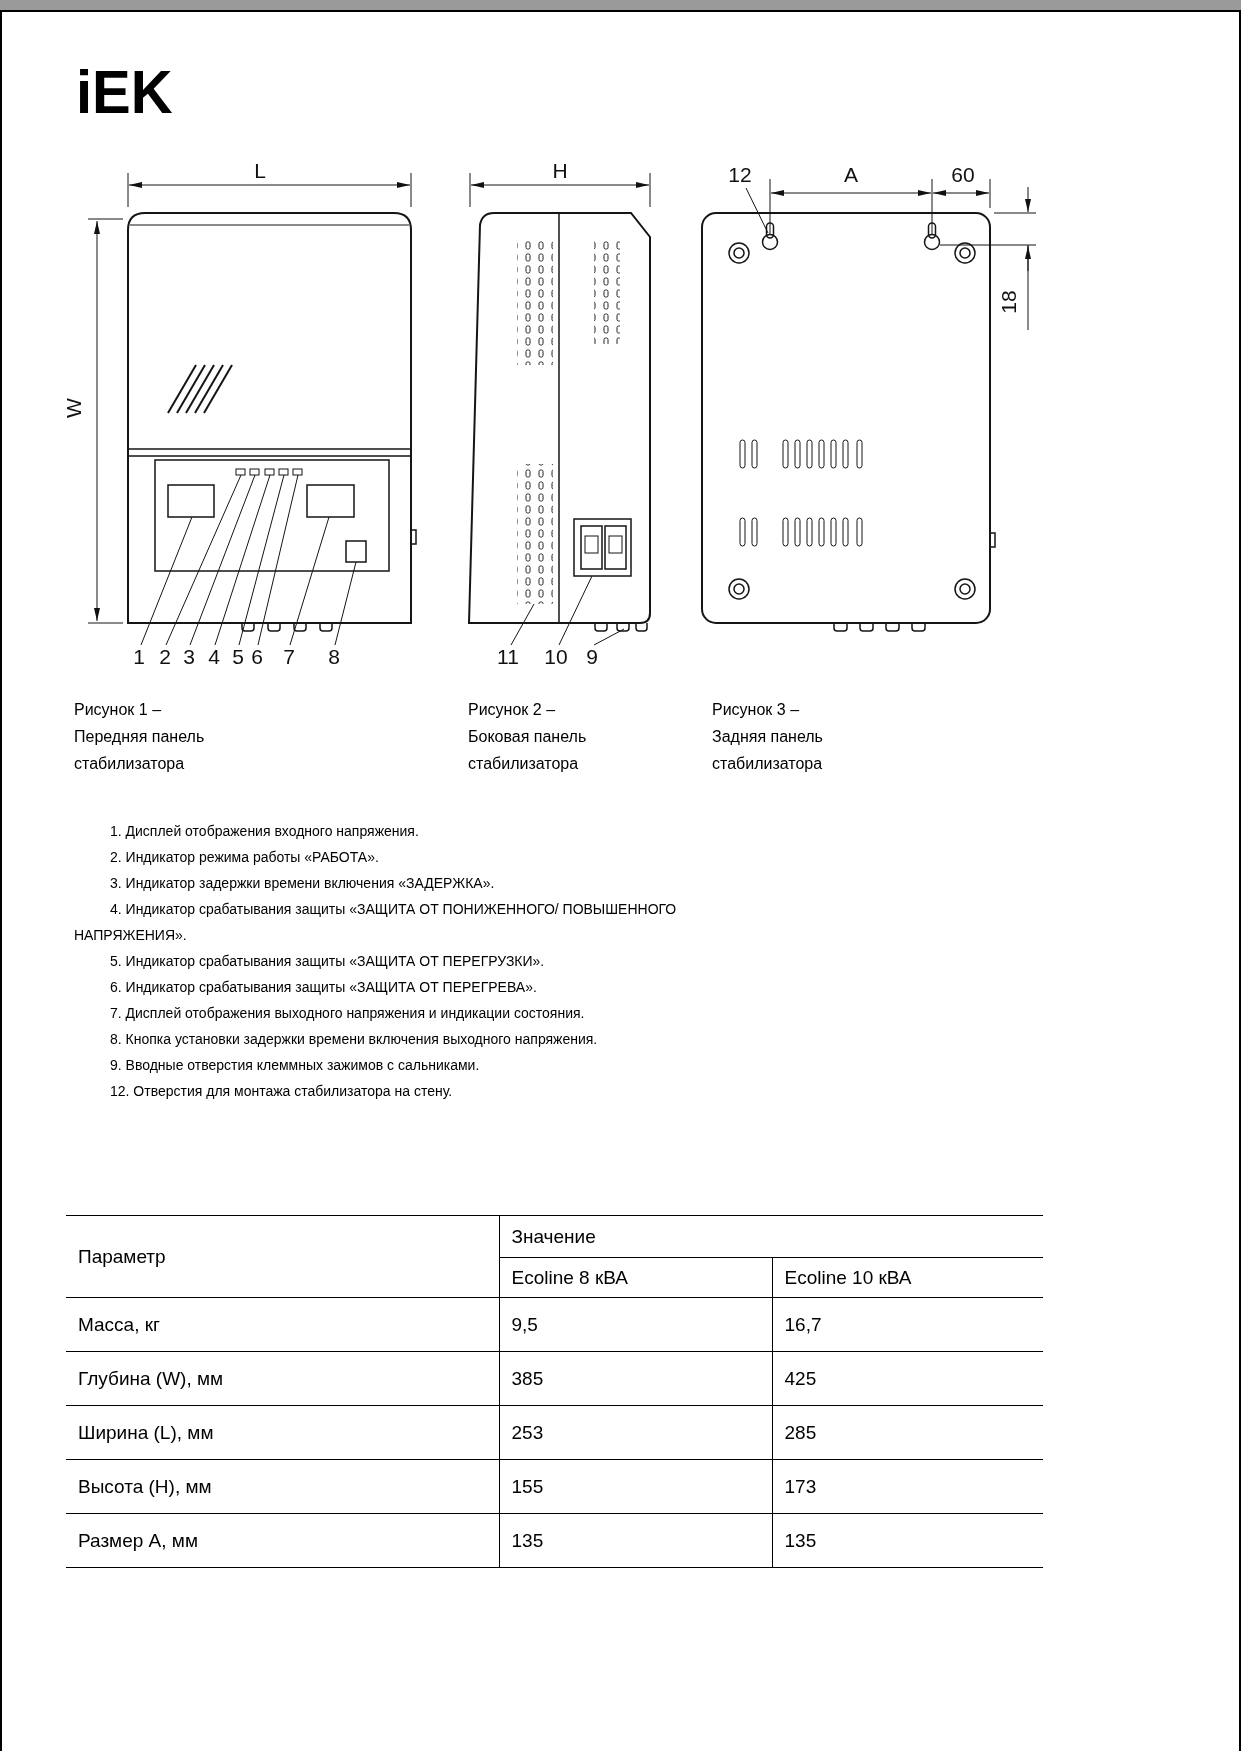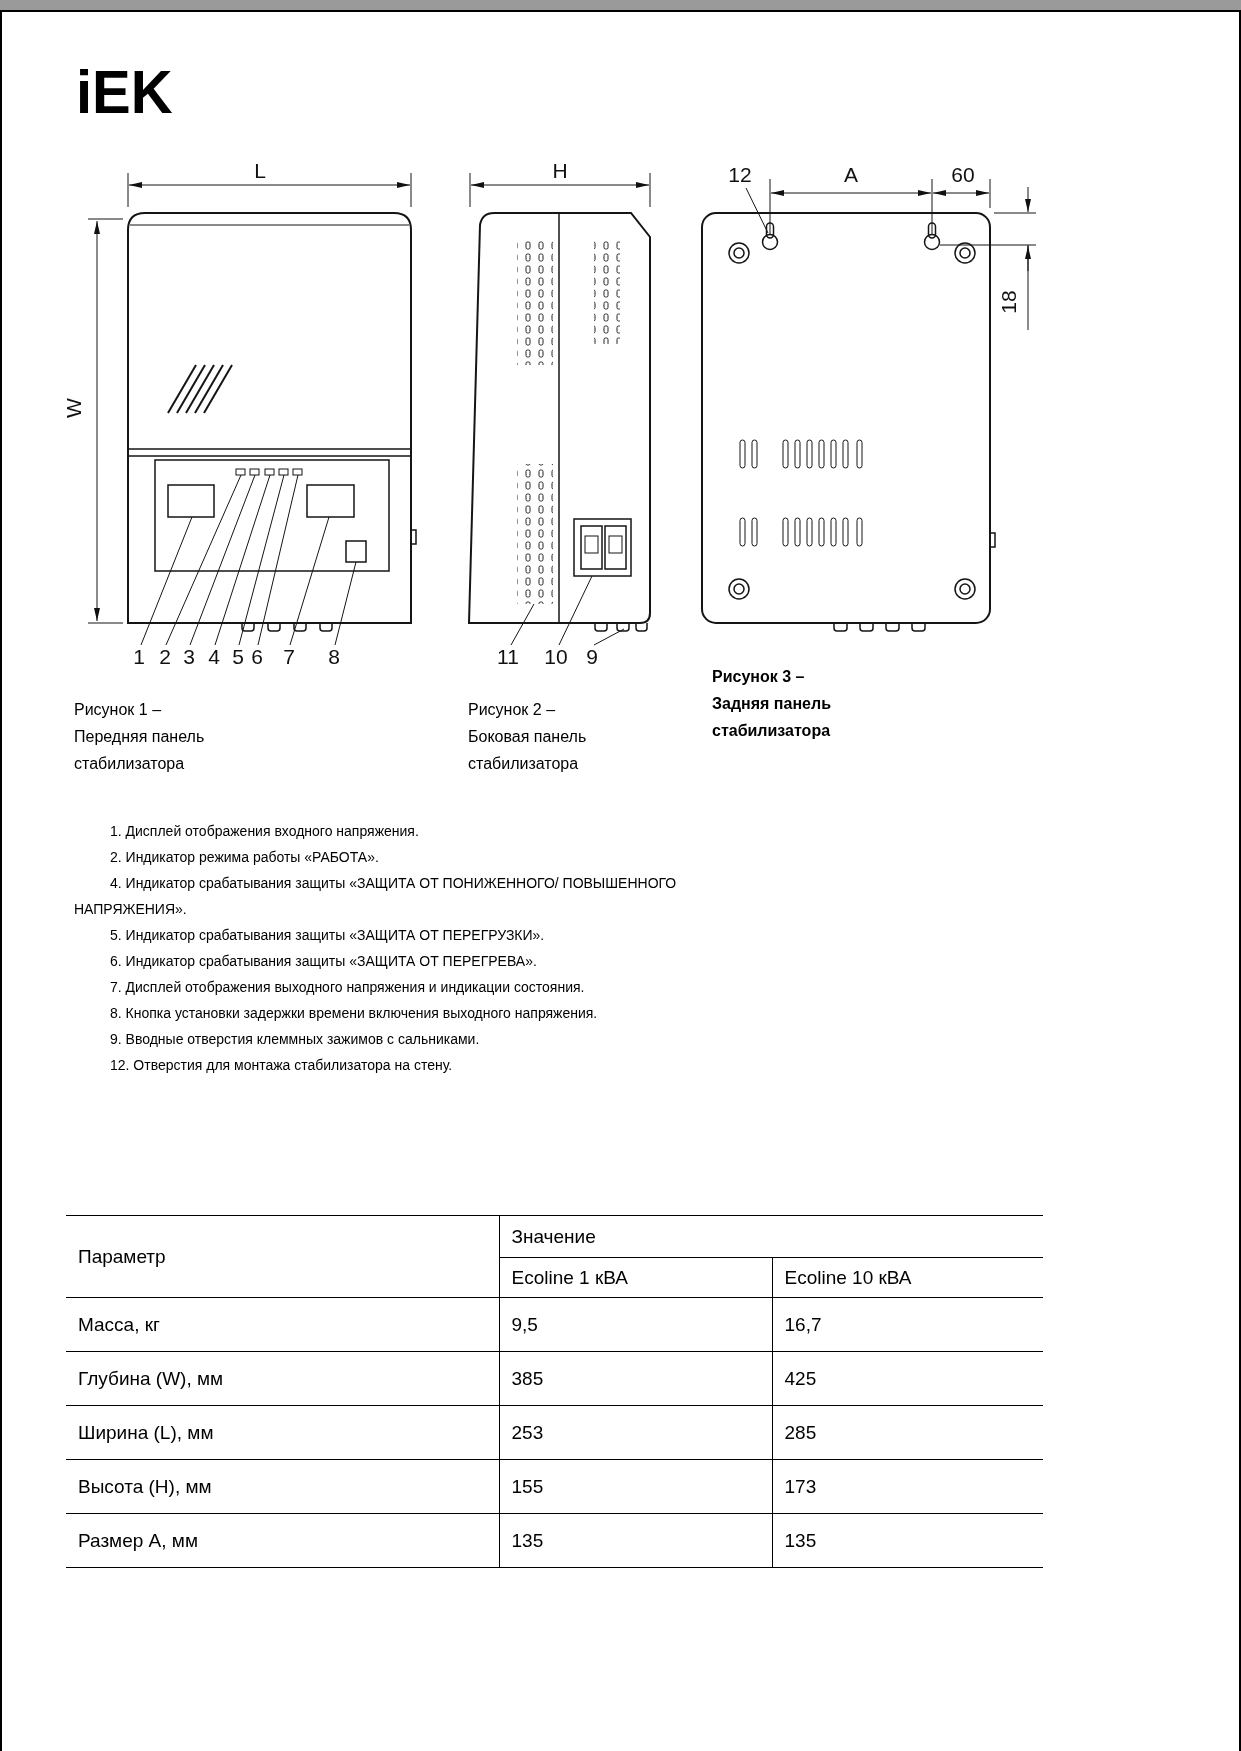--- a/index.html
+++ b/index.html
@@ -14,21 +14,21 @@
     font-size:58px; font-weight:bold; letter-spacing:0px; color:#000;
     transform:scaleY(1.05); transform-origin:left top;
   }
   .drawings { position:absolute; left:0; top:0; width:1241px; height:690px; }
   .drawings text { font-family:"Liberation Sans", sans-serif; }
   .dimtxt { font-size:21px; fill:#111; }
   .callout { font-size:21px; fill:#111; }
   .cap { position:absolute; font-size:16px; line-height:27px; color:#000; }
   .cap1 { left:72px;  top:684px; }
   .cap2 { left:466px; top:684px; }
-  .cap3 { left:710px; top:651px;font-weight:bold; }
+  .cap3 { left:710px; top:684px; }
   .legend {
     position:absolute; left:72px; top:806px; width:664px;
     font-size:14px; line-height:26px; color:#000;
   }
   .legend p { text-indent:36px; }
   .spec-table {
     position:absolute; left:64px; top:1203px; width:977px;
     border-collapse:collapse; font-size:19px; color:#000;
   }
   .spec-table td {
@@ -251,20 +251,21 @@
   </div>
   <div class="cap cap3">
     <div>Рисунок 3 –</div>
     <div>Задняя панель</div>
     <div>стабилизатора</div>
   </div>
 
   <div class="legend">
     <p>1. Дисплей отображения входного напряжения.</p>
     <p>2. Индикатор режима работы «РАБОТА».</p>
+    <p>3. Индикатор задержки времени включения «ЗАДЕРЖКА».</p>
     <p>4. Индикатор срабатывания защиты «ЗАЩИТА ОТ ПОНИЖЕННОГО/ ПОВЫШЕННОГО НАПРЯЖЕНИЯ».</p>
     <p>5. Индикатор срабатывания защиты «ЗАЩИТА ОТ ПЕРЕГРУЗКИ».</p>
     <p>6. Индикатор срабатывания защиты «ЗАЩИТА ОТ ПЕРЕГРЕВА».</p>
     <p>7. Дисплей отображения выходного напряжения и индикации состояния.</p>
     <p>8. Кнопка установки задержки времени включения выходного напряжения.</p>
     <p>9. Вводные отверстия клеммных зажимов с сальниками.</p>
     <p>12. Отверстия для монтажа стабилизатора на стену.</p>
   </div>
 
   <table class="spec-table">
@@ -272,21 +273,21 @@
         <col class="colA">
         <col class="colB">
         <col class="colC">
       </colgroup>
     <tbody>
       <tr class="hr1">
         <td rowspan="2">Параметр</td>
         <td colspan="2" class="sep">Значение</td>
       </tr>
       <tr class="hr2">
-        <td class="sep">Ecoline 1 кВА</td>
+        <td class="sep">Ecoline 8 кВА</td>
         <td class="sep">Ecoline 10 кВА</td>
       </tr>
       <tr class="drow">
         <td>Масса, кг</td>
         <td class="sep">9,5</td>
         <td class="sep">16,7</td>
       </tr>
       <tr class="drow">
         <td>Глубина (W), мм</td>
         <td class="sep">385</td>

